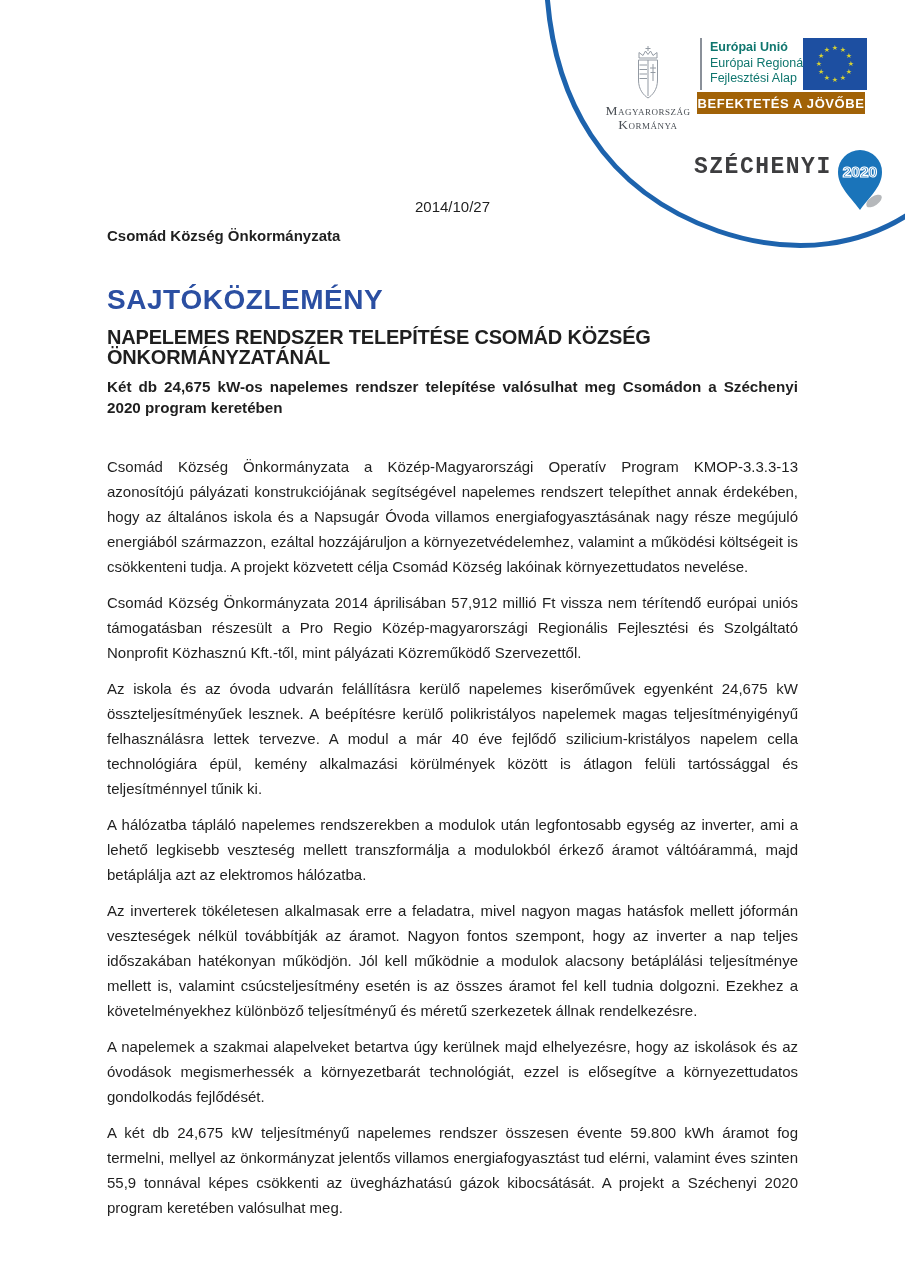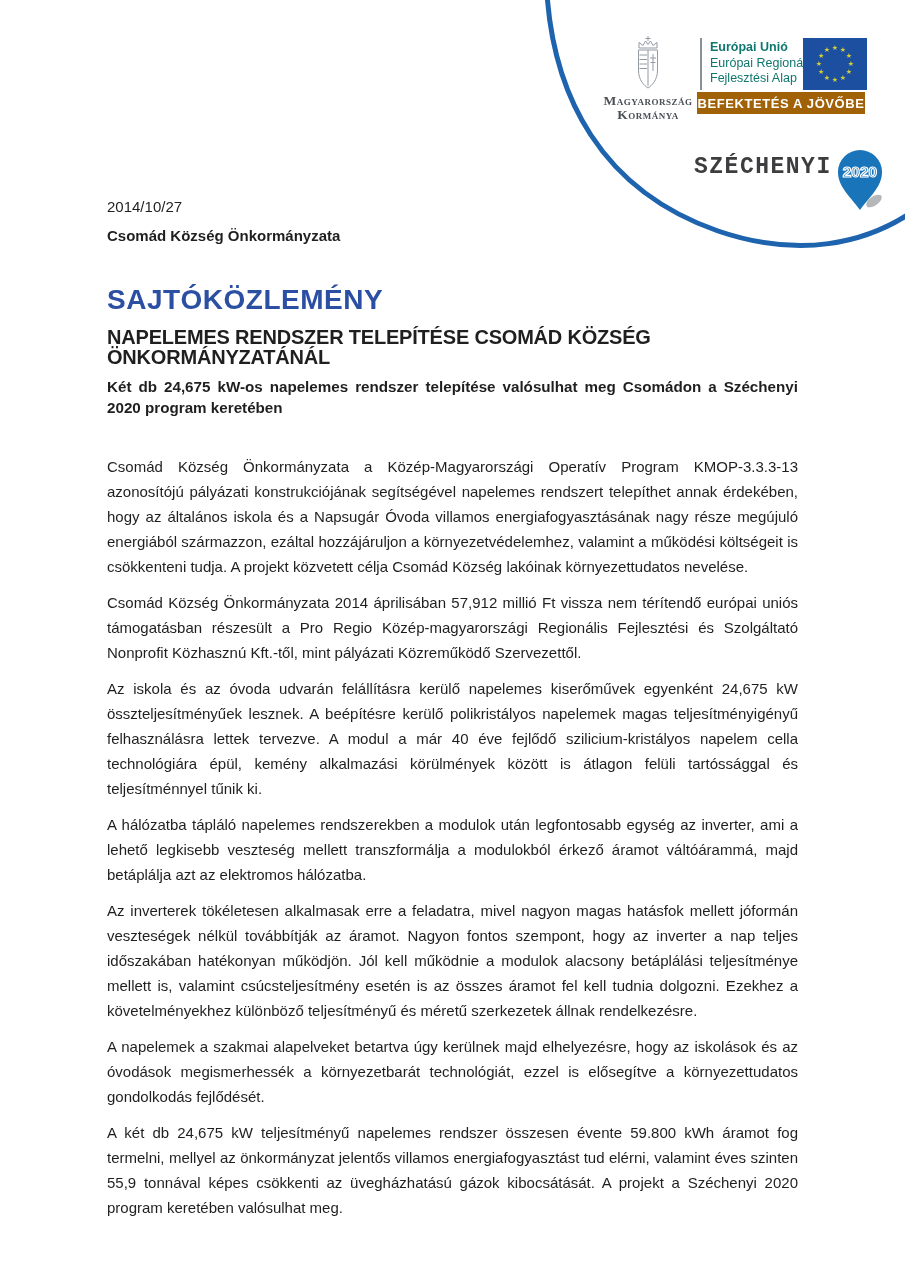--- a/index.html
+++ b/index.html
@@ -4,21 +4,21 @@
 <style>
   html,body{margin:0;padding:0;}
   body{
     width:905px;height:1280px;position:relative;background:#ffffff;
     font-family:"Liberation Sans", sans-serif;color:#1f1f1f;overflow:hidden;
   }
   
   .curve-svg{position:absolute;top:0;left:0;pointer-events:none;}
 
   
-  .gov-block{position:absolute;left:600px;top:36px;width:96px;text-align:center;font-weight:bold;}
+  .gov-block{position:absolute;left:600px;top:46px;width:96px;text-align:center;}
   .gov-emblem{display:block;margin:0 auto 2px auto;}
   .gov-name{
     font-family:"Liberation Serif", serif;font-variant:small-caps;
     font-size:13.5px;line-height:14px;color:#4a4f55;letter-spacing:0.5px;
   }
   .divider{position:absolute;left:700px;top:38px;width:2px;height:52px;background:#8a9099;}
   .eu-text{position:absolute;left:710px;top:40px;font-size:12.5px;line-height:15.5px;color:#0f766e;}
   .eu-text .b{font-weight:bold;}
   .eu-flag{position:absolute;left:803px;top:38px;}
   .banner{
@@ -28,21 +28,21 @@
   }
   .szechenyi{position:absolute;left:694px;top:148px;display:flex;align-items:flex-start;}
   .szechenyi-name{
     font-weight:bold;font-size:23px;color:#3d3d3f;letter-spacing:1.5px;
     margin-top:6px;white-space:nowrap;font-family:Liberation Mono, monospace;
   }
   .szechenyi-pin{margin-left:4px;}
 
   
   .article{position:absolute;left:107px;top:190px;width:691px;}
-  .date{margin:7px 0 0 0;font-size:15px;line-height:19px;}
+  .date{margin:7px 0 0 0;font-size:15px;line-height:19px;text-align:center;}
   .org{margin:10px 0 0 0;font-size:15px;line-height:19px;font-weight:bold;}
   .title{
     margin:38px 0 0 0;font-size:28px;line-height:33px;font-weight:bold;
     color:#2b4fa2;letter-spacing:0.5px;
   }
   .subtitle{margin:11px 0 0 0;font-size:20px;line-height:20px;font-weight:bold;letter-spacing:-0.2px;}
   .lead{margin:9px 0 0 0;font-size:15.2px;line-height:21px;font-weight:bold;text-align:justify;}
   .body-copy p{margin:11px 0 0 0;font-size:15px;line-height:25px;text-align:justify;}
   .body-copy p:first-child{margin-top:36px;}
 </style>

